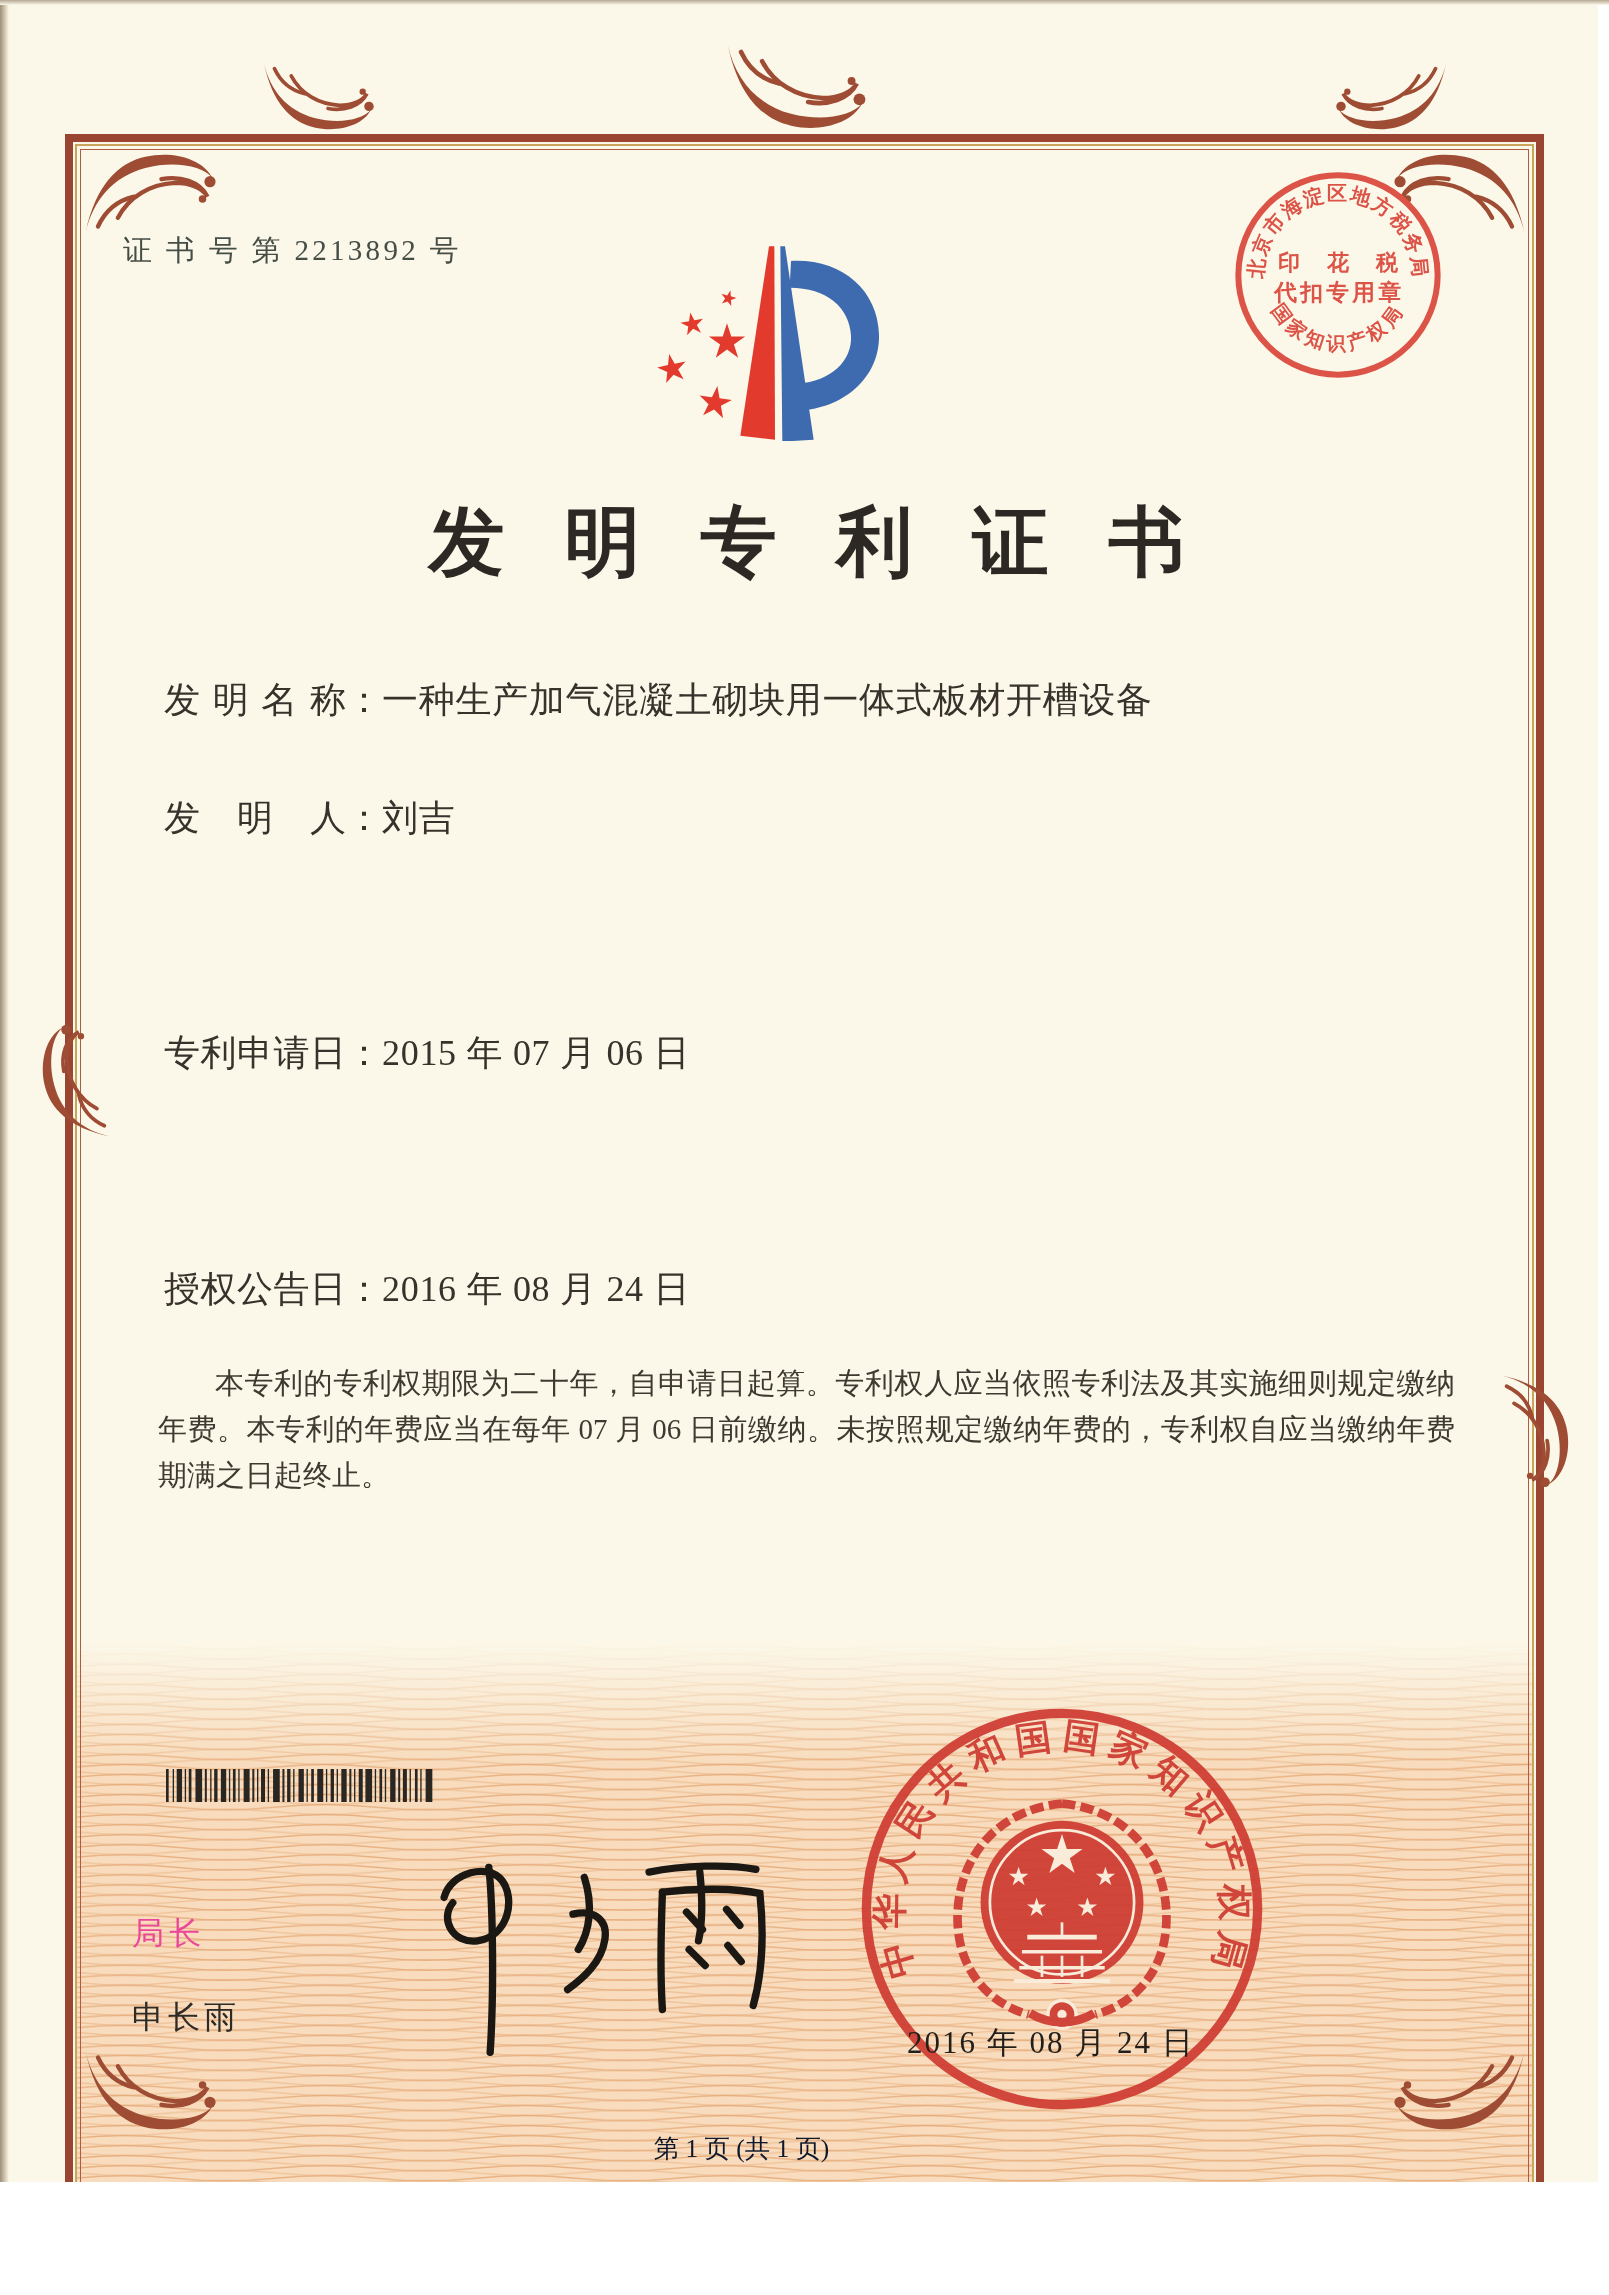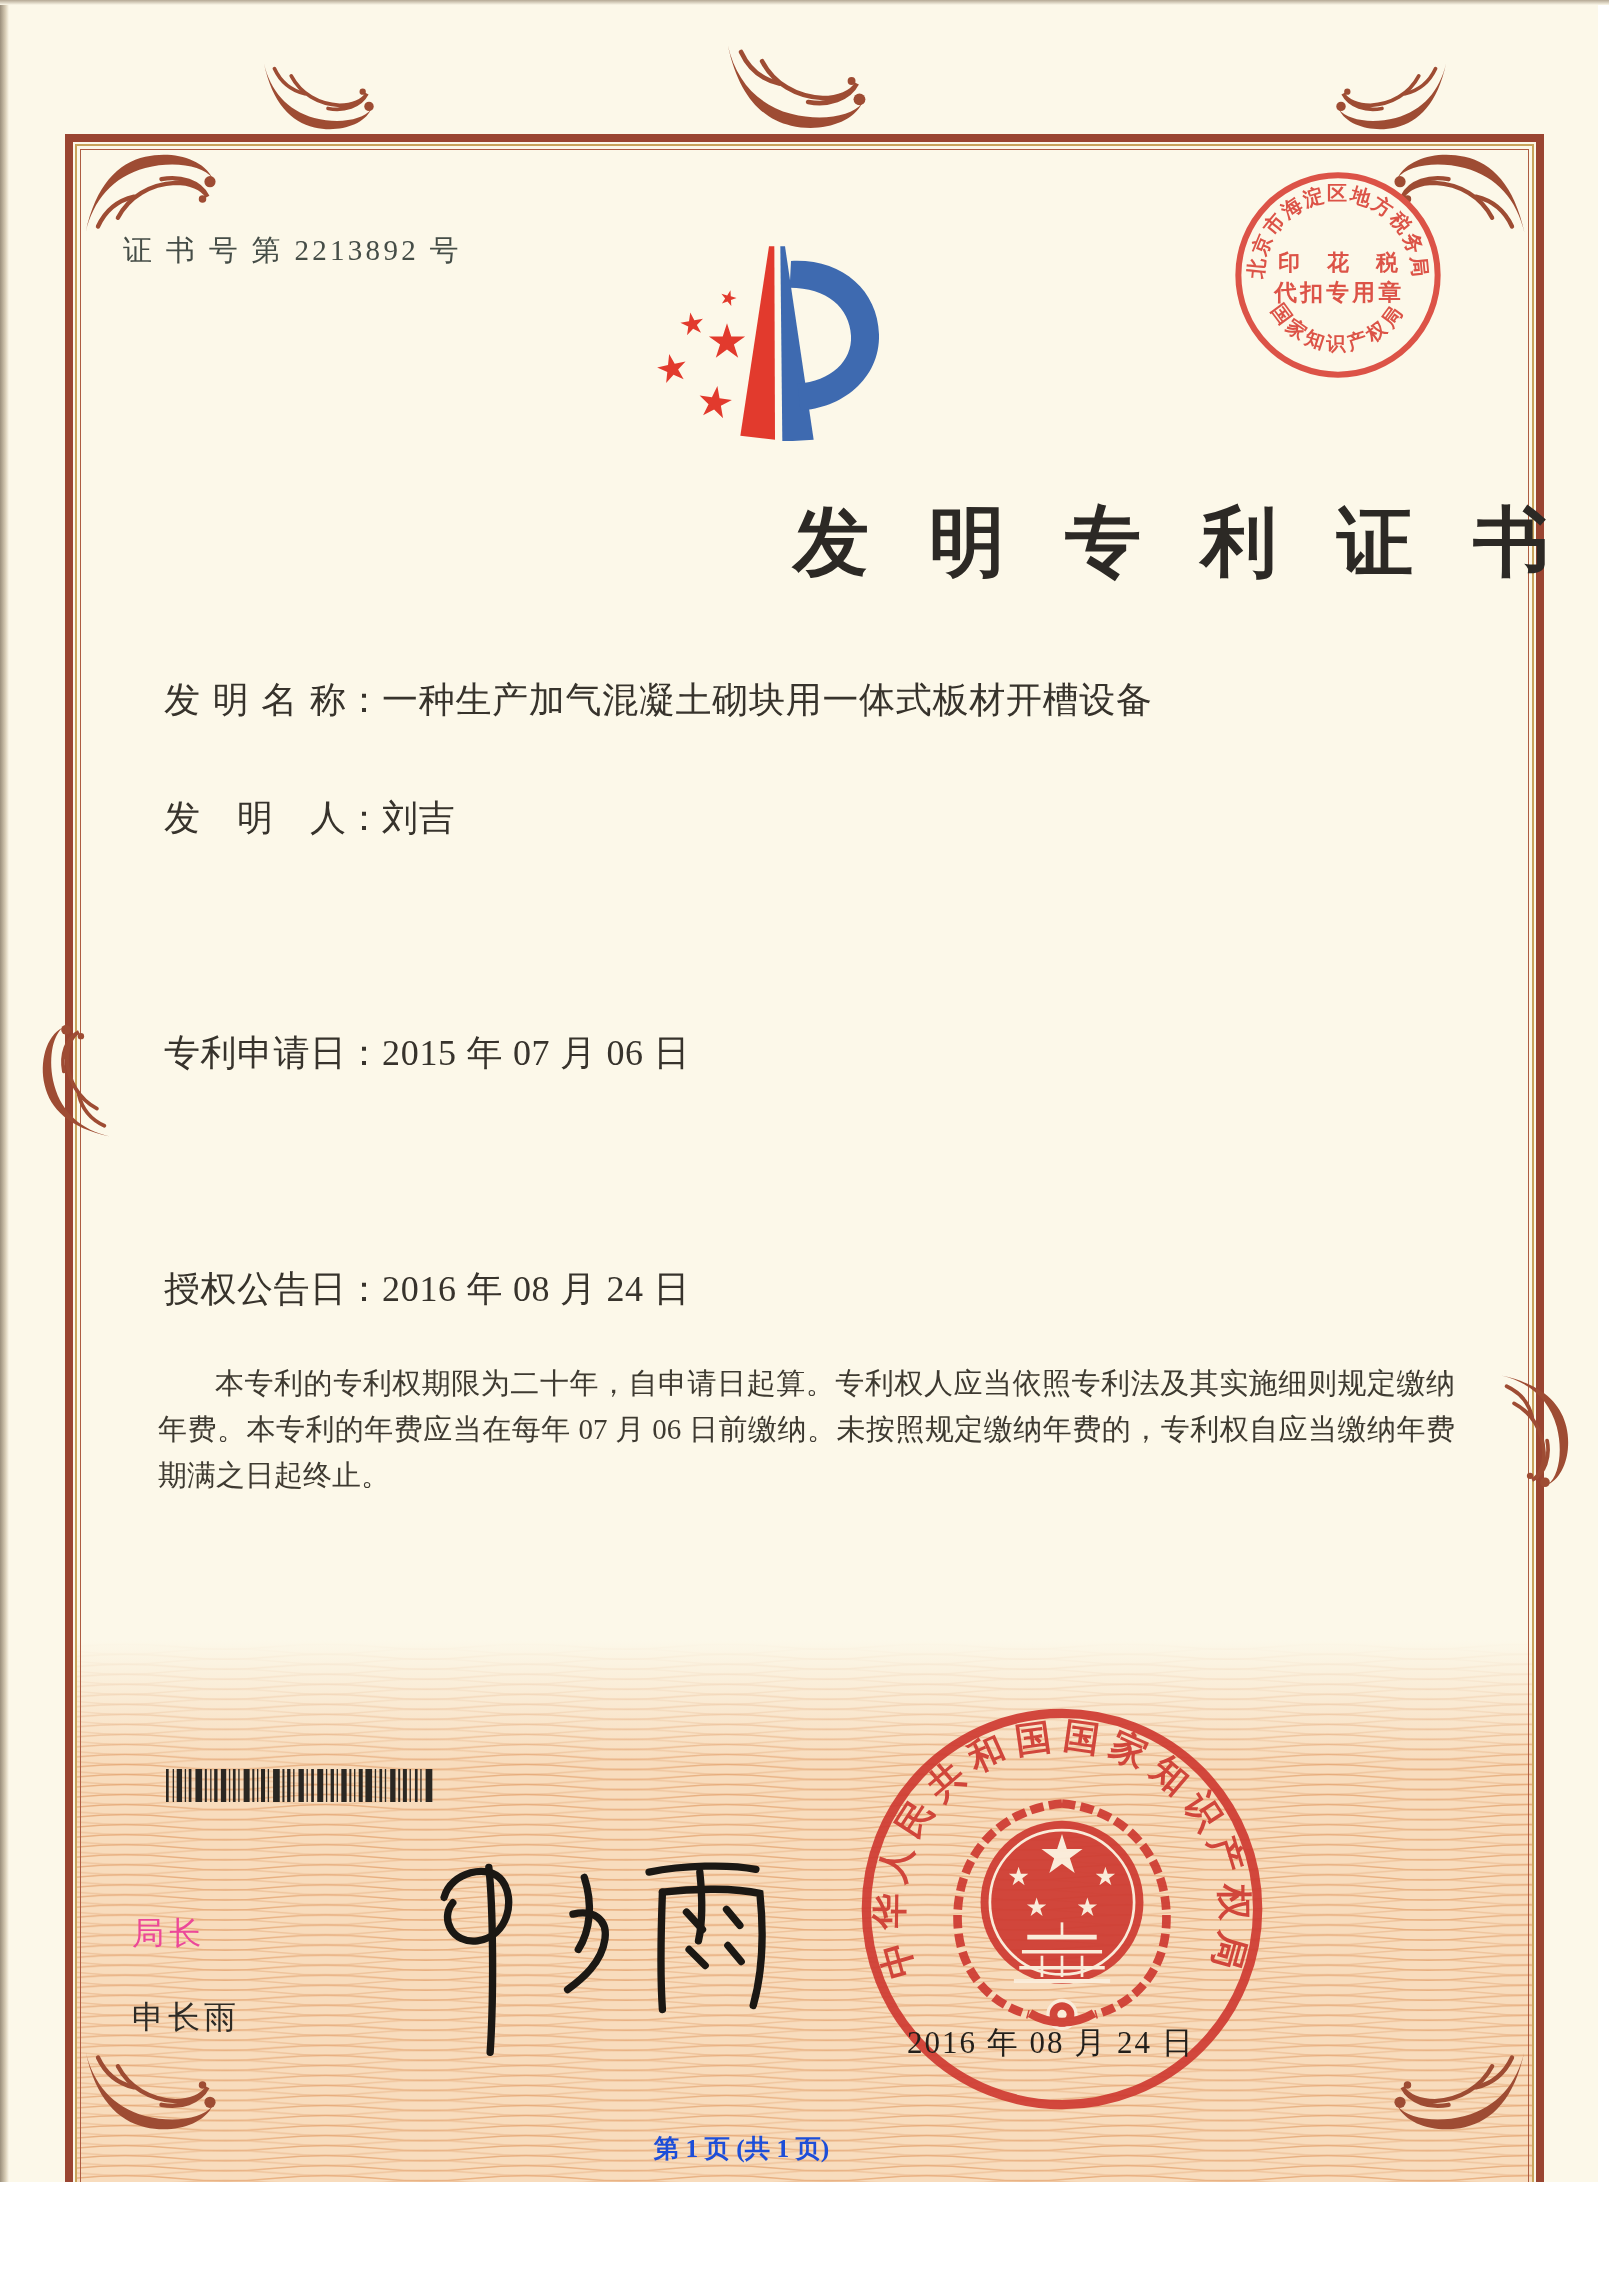--- a/index.html
+++ b/index.html
@@ -22,21 +22,21 @@
 
   .orn{position:absolute;z-index:3;}
 
   
   .waves-tint{position:absolute;left:75px;top:1640px;width:1459px;height:563px;z-index:1;}
 
   .text{color:#3b372f;}
   #certno{position:absolute;left:123px;top:231px;font-size:29px;letter-spacing:3.3px;
           color:#454d47;z-index:4;}
   #logo{position:absolute;left:640px;top:241px;width:254px;height:200px;z-index:4;}
-  #title{position:absolute;left:0px;top:492px;width:1609px;text-align:right;
+  #title{position:absolute;left:0px;top:492px;width:1609px;text-align:center;
          font-size:76px;font-weight:700;letter-spacing:60px;padding-left:64px;
          box-sizing:border-box;color:#2c2925;z-index:4;}
 
   .frow{position:absolute;left:164px;font-size:36px;color:#37332c;z-index:4;white-space:nowrap;}
   .flabel{display:inline-block;width:182px;text-align:justify;text-align-last:justify;}
   .fcolon{display:inline-block;}
   .fvalue{letter-spacing:0.7px;}
 
   #body-text{position:absolute;left:158px;top:1360px;width:1297px;font-size:29px;
          line-height:46px;color:#3e3a31;text-align:justify;z-index:4;}
@@ -47,21 +47,21 @@
   #officer-title{position:absolute;left:132px;top:1912px;font-size:32px;letter-spacing:5.3px;
          color:#ec4899;z-index:5;}
   #officer-name{position:absolute;left:132px;top:1996px;font-size:32px;letter-spacing:4px;
          color:#2e2b26;z-index:5;}
   #signature{position:absolute;left:414px;top:1844px;width:374px;height:227px;z-index:5;}
 
   #seal{position:absolute;left:855px;top:1702px;width:414px;height:414px;z-index:6;}
   #issue-date{position:absolute;left:907px;top:2022px;font-size:31px;letter-spacing:2px;
          color:#221f1b;z-index:7;white-space:nowrap;}
   #footer{position:absolute;left:601px;top:2132px;width:281px;text-align:center;
-         font-size:25.4px;color:#1d4ed8;z-index:4;font-weight:bold;}
+         font-size:25.4px;color:#0f172a;z-index:4;}
 
   #stamp-tax{position:absolute;left:1231px;top:168px;width:214px;height:214px;z-index:7;}
 </style>
 </head>
 <body>
 
 <div id="canvas">
   <div id="page"></div>
 
   <svg width="0" height="0" style="position:absolute" aria-hidden="true">

